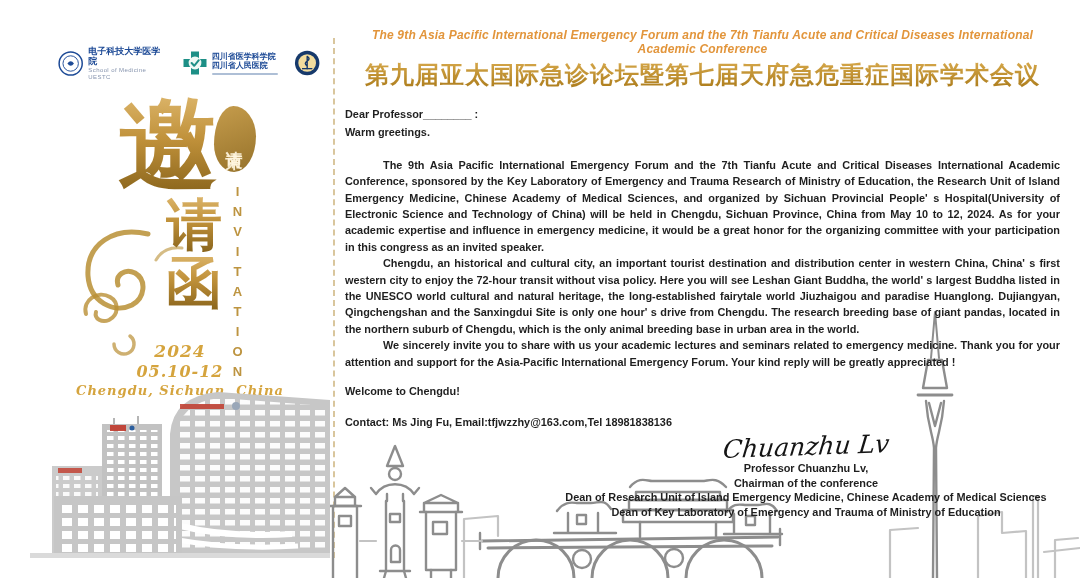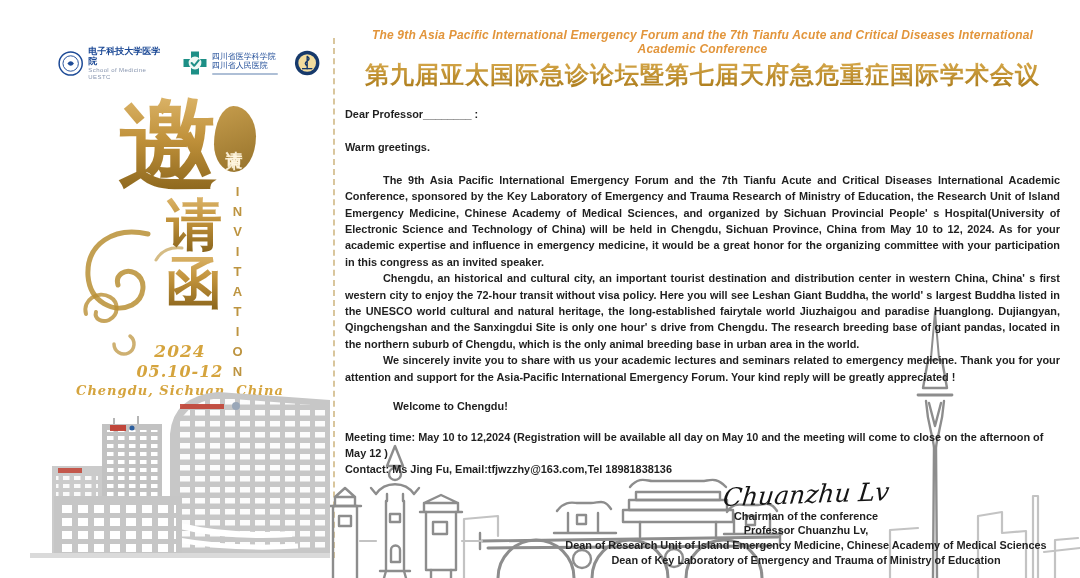--- a/index.html
+++ b/index.html
@@ -9,21 +9,21 @@
   
   .left-panel{position:absolute;left:30px;top:30px;width:300px;height:530px;background:#fff;}
 
   .logo-row{position:absolute;left:28px;top:16px;width:262px;display:flex;align-items:center;gap:16px;}
   .logo-uestc{display:flex;align-items:center;gap:5px;}
   .logo-uestc-text{display:flex;flex-direction:column;line-height:1.15;}
   .logo-uestc-zh{font-size:9px;font-weight:700;color:#1d4a96;font-family:"DejaVu Serif",serif;}
   .logo-uestc-en{font-size:6px;color:#8593ad;letter-spacing:.4px;}
   .logo-sichuan{display:flex;align-items:center;gap:4px;}
   .logo-sichuan-text{display:flex;flex-direction:column;line-height:1.2;}
-  .logo-sichuan-zh{font-size:8px;font-weight:400;color:#1d4a96;}
+  .logo-sichuan-zh{font-size:8px;font-weight:700;color:#1d4a96;}
   .logo-sichuan-en-line{width:66px;height:2px;background:#aebfd6;margin-top:2px;border-radius:1px;}
 
   
   .gold-grad{color:#b08a33;background:linear-gradient(180deg,#dcb56a 0%,#c0913a 45%,#8a651c 100%);
              -webkit-background-clip:text;background-clip:text;-webkit-text-fill-color:transparent;}
 
   .calligraphy{position:absolute;left:88px;top:70px;width:180px;height:245px;}
   .cal-char{position:absolute;font-family:"DejaVu Serif",serif;font-weight:700;line-height:1;}
   .cal-char-1{left:0;top:-6px;font-size:100px;}
   .cal-char-2{left:48px;top:96px;font-size:56px;}
@@ -57,24 +57,24 @@
 
   
   .letter{position:absolute;left:345px;top:28px;width:715px;z-index:2;color:#1f1f1f;}
   .title-en{text-align:center;font-size:12px;font-weight:700;font-style:italic;letter-spacing:.2px;}
   .title-zh{text-align:center;font-size:24px;font-weight:700;letter-spacing:1px;
             font-family:"DejaVu Serif",serif;margin-top:3px;
             background:linear-gradient(180deg,#d9ab4e,#a87817);
             -webkit-background-clip:text;background-clip:text;-webkit-text-fill-color:transparent;color:#bc861e;}
   .body-text{font-size:10.9px;font-weight:700;line-height:16.4px;}
   .salutation{margin-top:15px;}
-  .greeting{margin-top:17px;}
+  .greeting{margin-top:2px;}
   .para{margin:0;text-align:justify;text-indent:38px;}
   .para-first{margin-top:16px;}
-  .welcome{margin-top:13px;margin-left:48px;}
+  .welcome{margin-top:13px;}
   .meeting-block{margin-top:14px;line-height:17px;}
   .signature{width:492px;margin-left:auto;margin-right:8px;text-align:center;margin-top:2px;}
   .sig-script{font-family:"DejaVu Serif",serif;font-style:italic;font-size:25px;font-weight:400;
               display:inline-block;transform:rotate(-2deg) skewX(-8deg);color:#151515;}
   .sig-line{font-size:10.9px;font-weight:700;line-height:14.6px;}
 </style>
 </head>
 <body>
 
 <div class="page">
@@ -243,25 +243,24 @@
     <div class="body-text salutation">Dear Professor________ :</div>
     <div class="body-text greeting">Warm greetings.</div>
 
     <p class="body-text para para-first">The 9th Asia Pacific International Emergency Forum and the 7th Tianfu Acute and Critical Diseases International Academic Conference, sponsored by the Key Laboratory of Emergency and Trauma Research of Ministry of Education, the Research Unit of Island Emergency Medicine, Chinese Academy of Medical Sciences, and organized by Sichuan Provincial People' s Hospital(University of Electronic Science and Technology of China) will be held in Chengdu, Sichuan Province, China from May 10 to 12, 2024. As for your academic expertise and influence in emergency medicine, it would be a great honor for the organizing committee with your participation in this congress as an invited speaker.</p>
     <p class="body-text para">Chengdu, an historical and cultural city, an important tourist destination and distribution center in western China, China' s first western city to enjoy the 72-hour transit without visa policy. Here you will see Leshan Giant Buddha, the world' s largest Buddha listed in the UNESCO world cultural and natural heritage, the long-established fairytale world Jiuzhaigou and paradise Huanglong. Dujiangyan, Qingchengshan and the Sanxingdui Site is only one hour' s drive from Chengdu. The research breeding base of giant pandas, located in the northern suburb of Chengdu, which is the only animal breeding base in urban area in the world.</p>
     <p class="body-text para">We sincerely invite you to share with us your academic lectures and seminars related to emergency medicine. Thank you for your attention and support for the Asia-Pacific International Emergency Forum. Your kind reply will be greatly appreciated !</p>
 
     <div class="body-text welcome">Welcome to Chengdu!</div>
 
     <div class="meeting-block">
-      <div class="body-text">Meeting time: May 10 to 12,2024 (Registration will be available all day on May 10 and the meeting will come to close on the afternoon of May 12 )</div>
       <div class="body-text">Contact: Ms Jing Fu, Email:tfjwzzhy@163.com,Tel 18981838136</div>
     </div>
 
     <div class="signature">
       <span class="sig-script">Chuanzhu Lv</span>
+      <div class="sig-line">Professor Chuanzhu Lv,</div>
       <div class="sig-line">Chairman of the conference</div>
-      <div class="sig-line">Professor Chuanzhu Lv,</div>
       <div class="sig-line">Dean of Research Unit of Island Emergency Medicine, Chinese Academy of Medical Sciences</div>
       <div class="sig-line">Dean of Key Laboratory of Emergency and Trauma of Ministry of Education</div>
     </div>
   </main>
 </div>
 
 </body></html>

